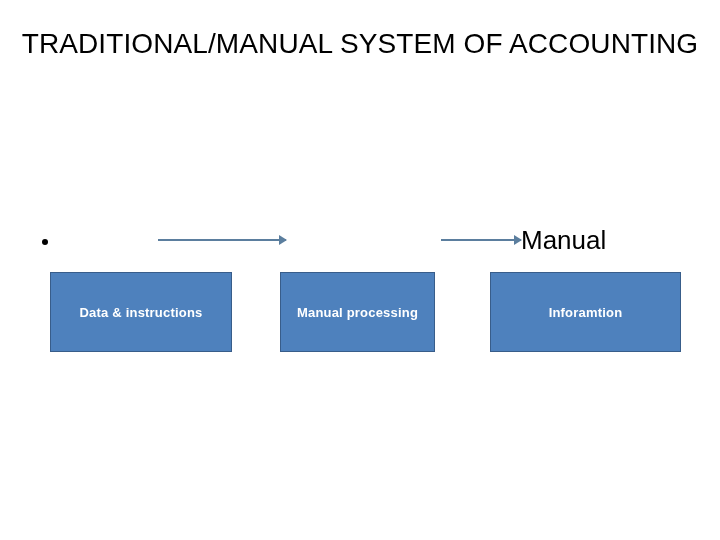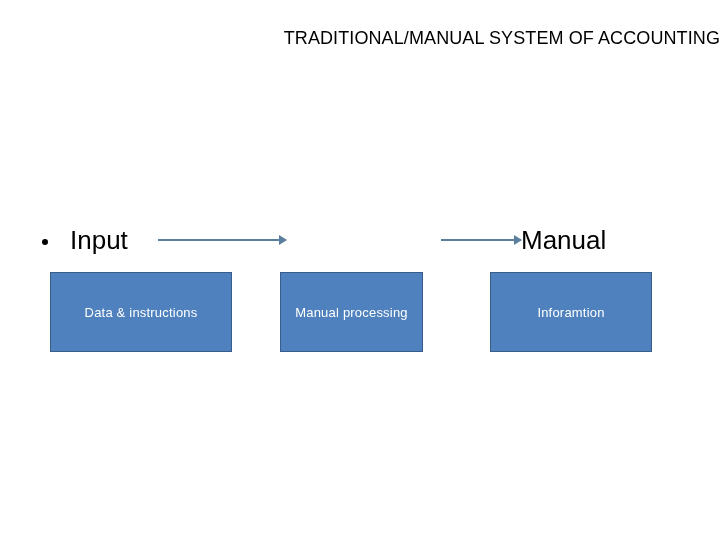--- a/index.html
+++ b/index.html
@@ -20,22 +20,22 @@
     inset: 0;
     background: #ffffff;
   }
 
   
   .slide-title {
     position: absolute;
     left: 0;
     top: 28px;
     width: 720px;
-    text-align: right;
-    font-size: 18px;
+    text-align: center;
+    font-size: 28px;
     font-weight: 400;
     color: #000000;
     letter-spacing: 0.1px;
     white-space: nowrap;
   }
 
   
   .flow-row {
     position: absolute;
     left: 0;
@@ -108,43 +108,42 @@
     top: 272px;
     height: 80px;
     background: #4e81bd;
     border: 1px solid #385d8a;
     box-sizing: border-box;
     display: flex;
     align-items: center;
     justify-content: center;
   }
   .proc-box.b1 { left: 50px;  width: 182px; }
-  .proc-box.b2 { left: 280px; width: 143px; }
-  .proc-box.b3 { left: 490px; width: 162px; }
+  .proc-box.b2 { left: 280px; width: 155px; }
+  .proc-box.b3 { left: 490px; width: 191px; }
 
   .proc-box-label {
     font-size: 13px;
-    font-weight: 400;
+    font-weight: 700;
     color: #ffffff;
     white-space: nowrap;
     letter-spacing: 0.2px;
   }
 </style>
 </head>
 <body>
 
 <div class="slide">
 
   <div class="slide-title">TRADITIONAL/MANUAL SYSTEM OF ACCOUNTING</div>
 
   <div class="flow-row">
 
     <span class="bullet-dot"></span>
 
-    <span class="flow-label input">Input</span>
 
     <span class="connector c1">
       <span class="shaft"></span>
       <span class="head"></span>
     </span>
 
 
     <span class="connector c2">
       <span class="shaft"></span>
       <span class="head"></span>

